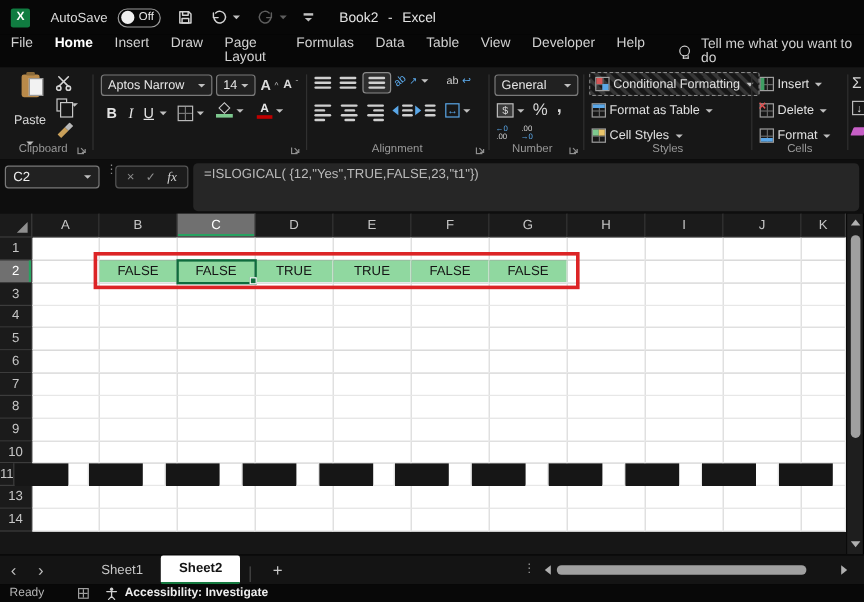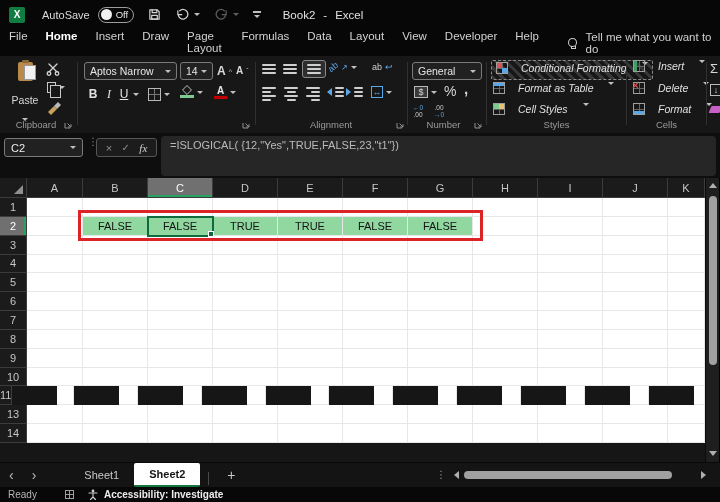--- a/index.html
+++ b/index.html
@@ -58,21 +58,21 @@
   .mini2 .blue { color:#5aa7e8; }
   .sq-ic { width:12px; height:12px; border:1px solid #9f9f9f; position:relative; background-image:linear-gradient(#666,#666),linear-gradient(#666,#666); background-size:1px 100%,100% 1px; background-position:center,center; background-repeat:no-repeat; }
   .sq-ic.cf::before { content:""; position:absolute; left:0; top:0; width:5px; height:5px; background:#d65656; }
   .sq-ic.cf::after { content:""; position:absolute; right:0; bottom:0; width:5px; height:5px; background:#5aa7e8; }
   .sq-ic.tbl::before { content:""; position:absolute; left:0; top:0; right:0; height:3px; background:#5aa7e8; }
   .sq-ic.cs::before { content:""; position:absolute; left:0; top:0; width:5px; height:5px; background:#7ec98f; }
   .sq-ic.cs::after { content:""; position:absolute; right:0; top:0; width:5px; height:5px; background:#e8c46a; }
   .sq-ic.ins::before { content:""; position:absolute; left:0; top:0; bottom:0; width:3px; background:#3f9e63; }
   .sq-ic.del::before { content:"\00d7"; position:absolute; left:-2px; top:-4px; color:#e05252; font-size:11px; font-weight:bold; }
   .sq-ic.fmt::before { content:""; position:absolute; left:0; bottom:0; right:0; height:3px; background:#5aa7e8; }
-  .wbtn { position:absolute; height:20px; display:flex; gap:13px; font-size:10.5px; color:#e0e0e0;font-style:italic; }
+  .wbtn { position:absolute; height:20px; display:flex; align-items:center; gap:3px; font-size:10.5px; color:#e0e0e0; }
   .wbtn .chev { margin-left:2px; }
   .hatch { background:repeating-linear-gradient(45deg, rgba(255,255,255,.14) 0 3px, rgba(0,0,0,0) 3px 7px); border:1px dashed #8a8a8a; border-radius:2px; padding:1px 4px; }
   .bigA { font-size:12px; font-weight:bold; color:#dadada; }
   .smallA { font-size:10px; font-weight:bold; color:#dadada; }
   .supmark { font-size:7px; vertical-align:super; color:#bdbdbd; }
   .fmt-letter { font-size:12px; color:#e3e3e3; width:12px; text-align:center; }
   .paste-btn { position:absolute; left:6px; top:4px; width:38px; height:63px; display:flex; flex-direction:column; align-items:center; justify-content:space-between; padding:2px 0; }
   .clip-ic { width:15px; height:19px; background:#b98a4a; border-radius:2px; position:relative; }
   .clip-ic::before { content:""; position:absolute; left:4px; top:-2px; width:7px; height:3px; background:#8a6a3a; border-radius:1px; }
   .clip-ic::after { content:""; position:absolute; right:-3px; top:3px; width:10px; height:13px; background:#f2f2f2; border:1px solid #999; }
@@ -179,21 +179,21 @@
 
 <div class="tabrow">
   <div id="rtabs" style="display:flex;">
       <div class="rtab">File</div>
       <div class="rtab active">Home</div>
       <div class="rtab">Insert</div>
       <div class="rtab">Draw</div>
       <div class="rtab">Page Layout</div>
       <div class="rtab">Formulas</div>
       <div class="rtab">Data</div>
-      <div class="rtab">Layout</div>
+      <div class="rtab">Table</div>
       <div class="rtab">View</div>
       <div class="rtab">Developer</div>
       <div class="rtab">Help</div>
     </div>
   <div class="tellme">
     <span class="bulb"></span>
     <span>Tell me what you want to do</span>
   </div>
 </div>
 

